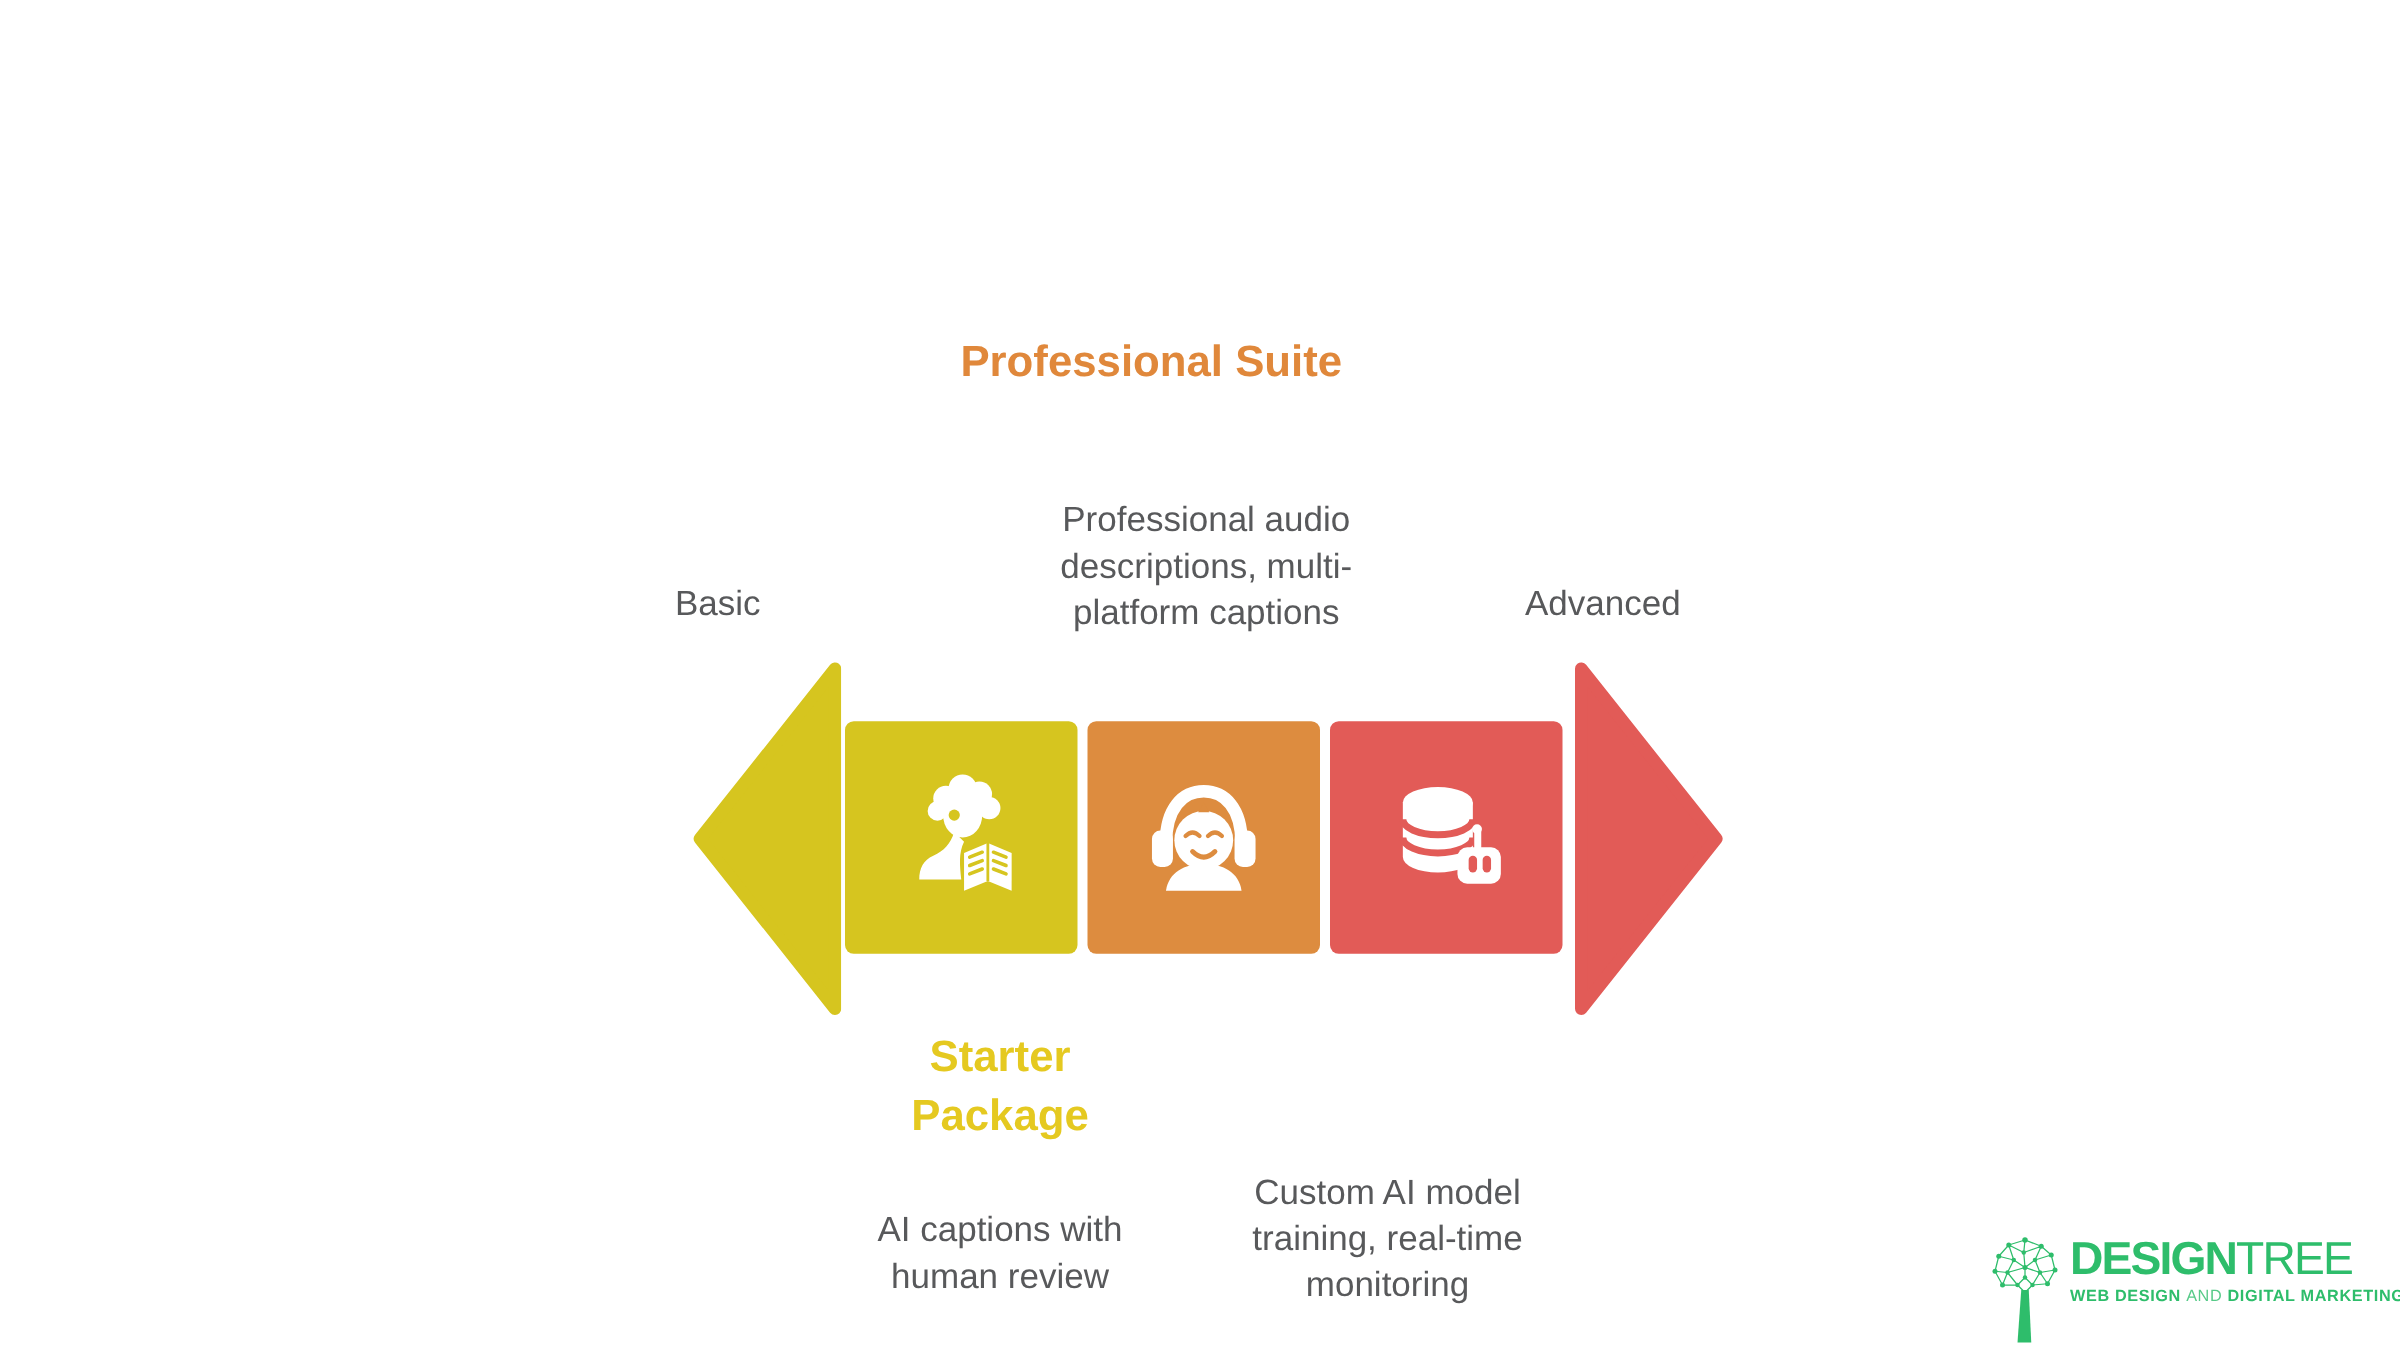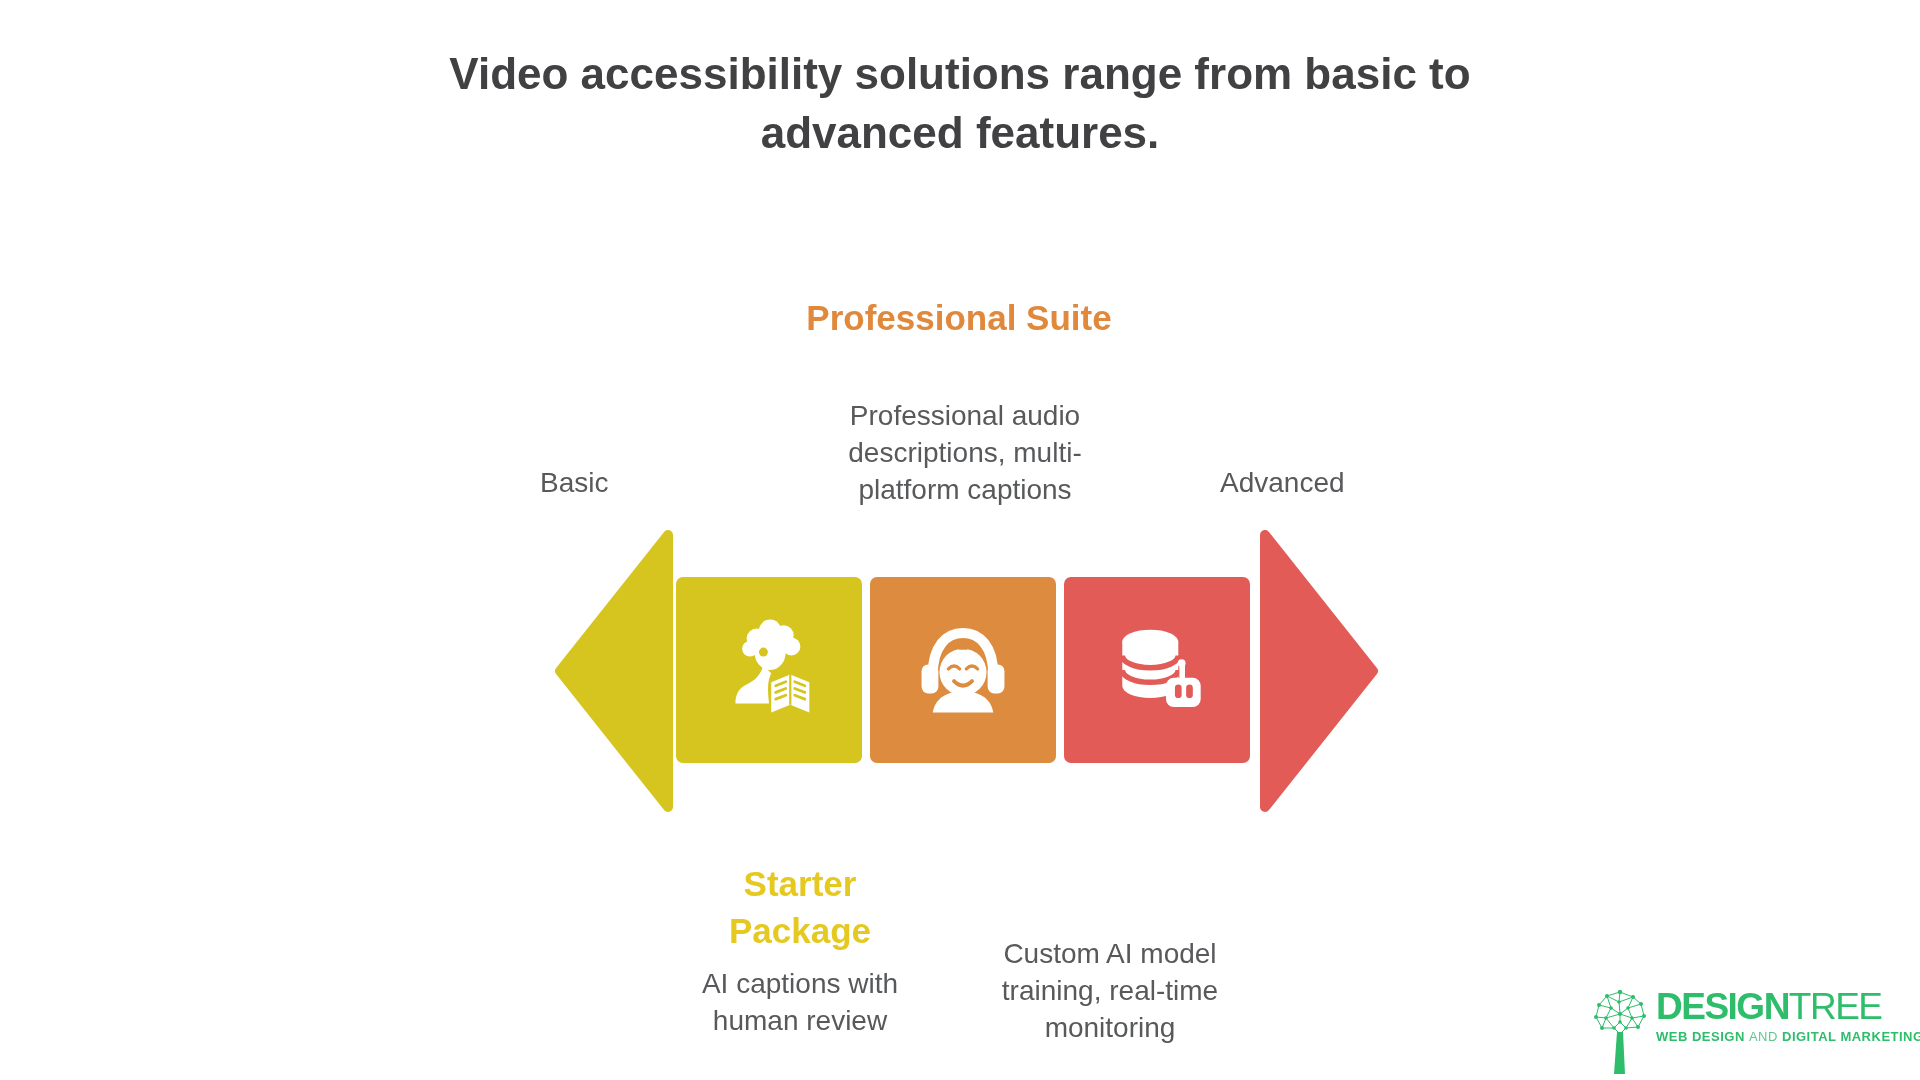--- a/index.html
+++ b/index.html
@@ -14,25 +14,25 @@
   }
   .stage-heading{
     position:absolute;font-size:35px;font-weight:700;line-height:1.35;text-align:center;
   }
   .stage-desc{
     position:absolute;font-size:28px;font-weight:400;color:#58595b;line-height:1.32;text-align:center;
   }
   .axis-label{
     position:absolute;font-size:28px;color:#58595b;text-align:left;width:180px;
   }
-  .heading-pro{left:804px;top:266px;width:310px;margin-top:28px;}
+  .heading-pro{left:766px;top:266px;width:310px;}
   .desc-pro{left:812px;top:398px;width:306px;}
   .label-basic{left:540px;top:467px;}
   .label-advanced{left:1220px;top:467px;}
-  .heading-starter{left:677px;top:860px;width:246px;}
+  .heading-starter{left:677px;top:822px;width:246px;}
   .desc-starter{left:670px;top:966px;width:260px;}
   .heading-ent{left:990px;top:850px;width:240px;}
   .desc-ent{left:980px;top:936px;width:260px;}
   .tri{position:absolute;top:528px;}
   .tri-left{left:553px;}
   .tri-right{left:1258px;}
   .band-box{
     position:absolute;top:577px;width:186px;height:186px;border-radius:7px;
     display:flex;align-items:center;justify-content:center;
   }
@@ -45,21 +45,20 @@
   .brand{font-size:37px;font-weight:700;color:#2ebd6b;letter-spacing:-1.5px;line-height:1;white-space:nowrap;}
   .brand .light{font-weight:400;}
   .tagline{font-size:13px;font-weight:700;color:#2ebd6b;letter-spacing:.5px;margin-top:4px;white-space:nowrap;}
   .tagline .light{font-weight:400;opacity:.8;}
 </style>
 </head>
 <body>
 
 <div class="canvas">
 
-  <h1 class="title">Video accessibility solutions range from basic to advanced features.</h1>
 
   <div class="stage-heading heading-pro" style="color: rgb(224, 136, 59);">Professional Suite</div>
   <div class="stage-desc desc-pro">Professional audio descriptions, multi-platform captions</div>
 
   <div class="axis-label label-basic">Basic</div>
   <div class="axis-label label-advanced">Advanced</div>
 
   <svg class="tri tri-left" width="120" height="286" viewBox="0 0 120 286">
     <polygon points="115,7 115,279 7,143" fill="#d6c51f" stroke="#d6c51f" stroke-width="10" stroke-linejoin="round"></polygon>
   </svg>

